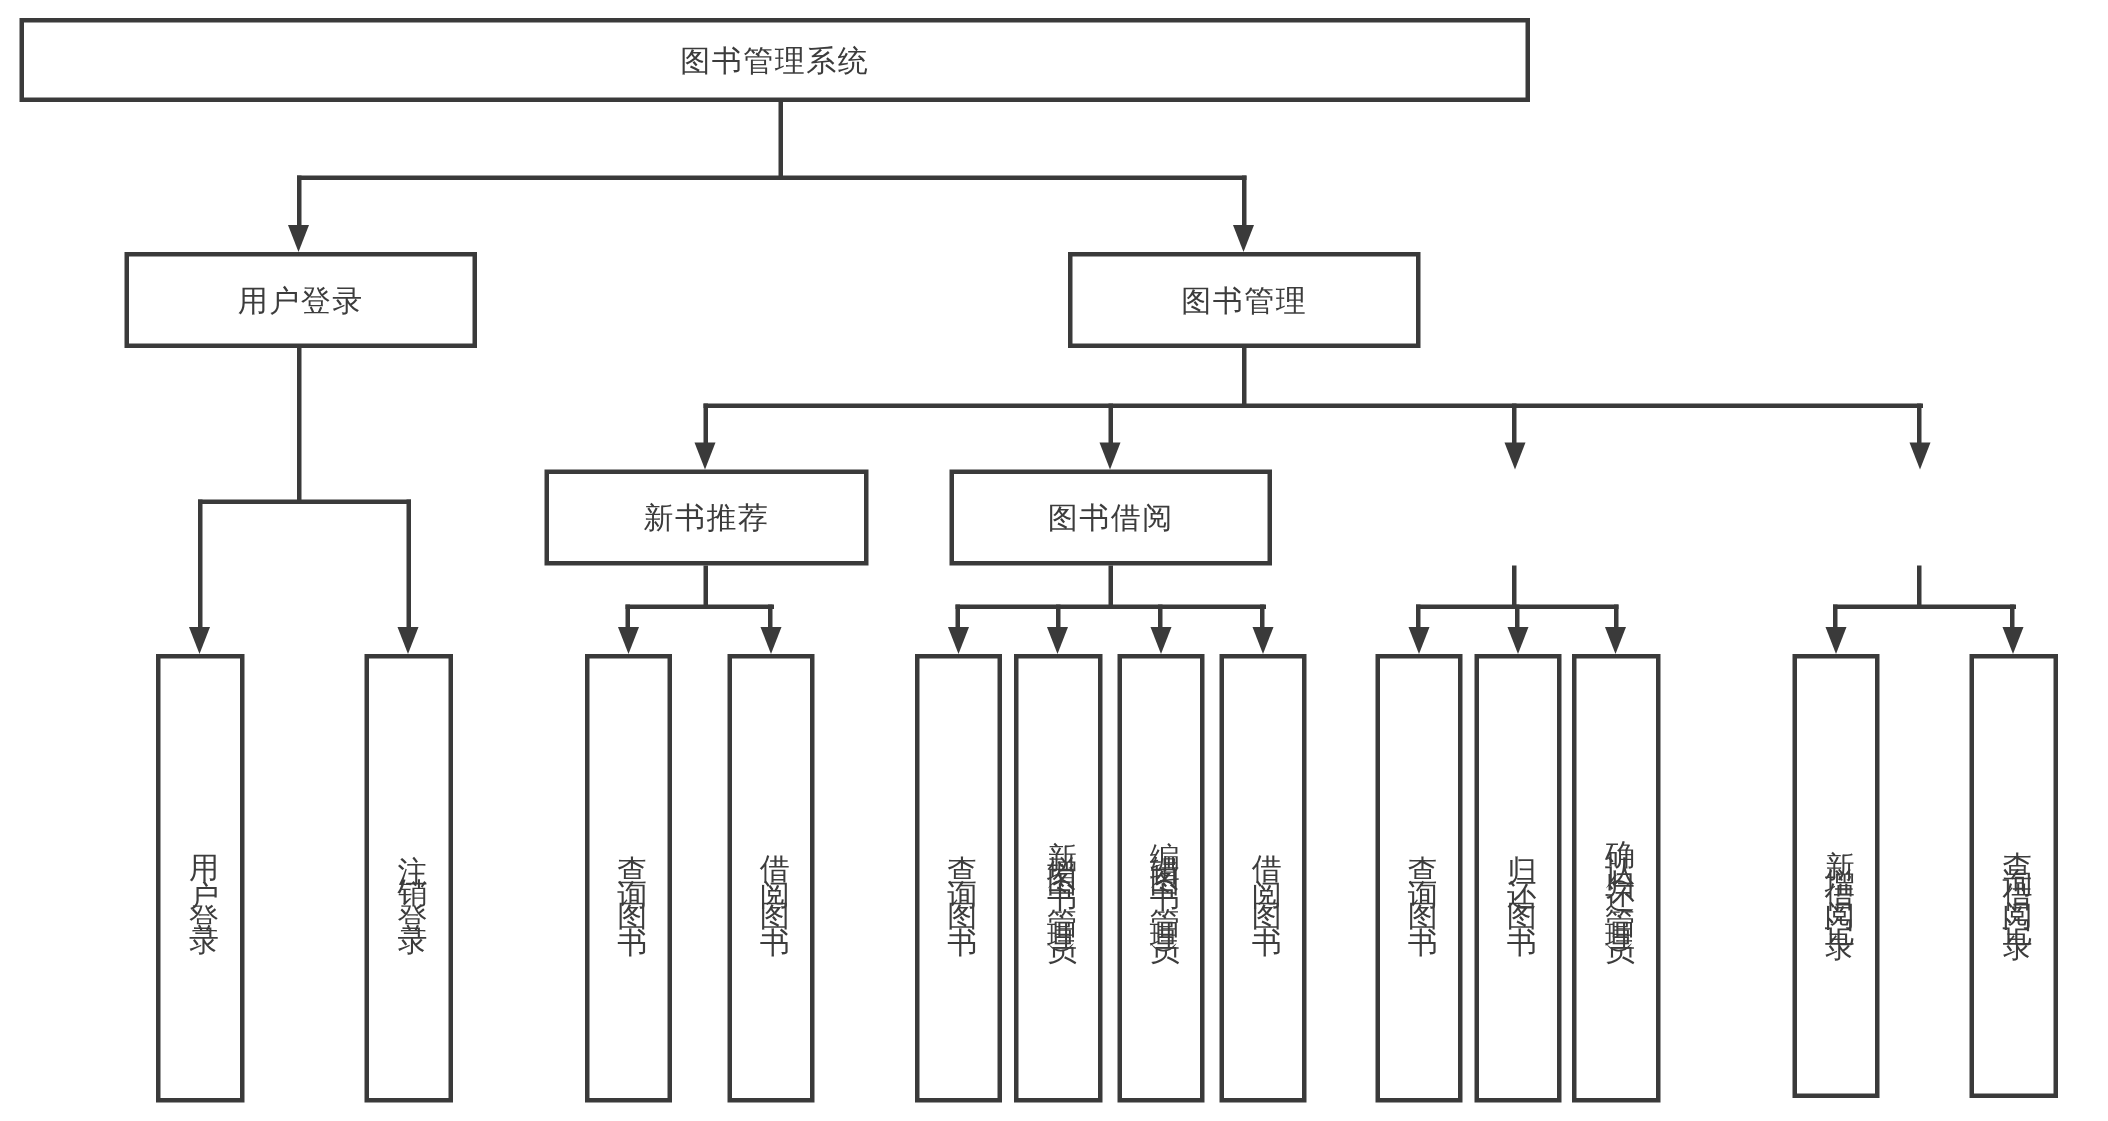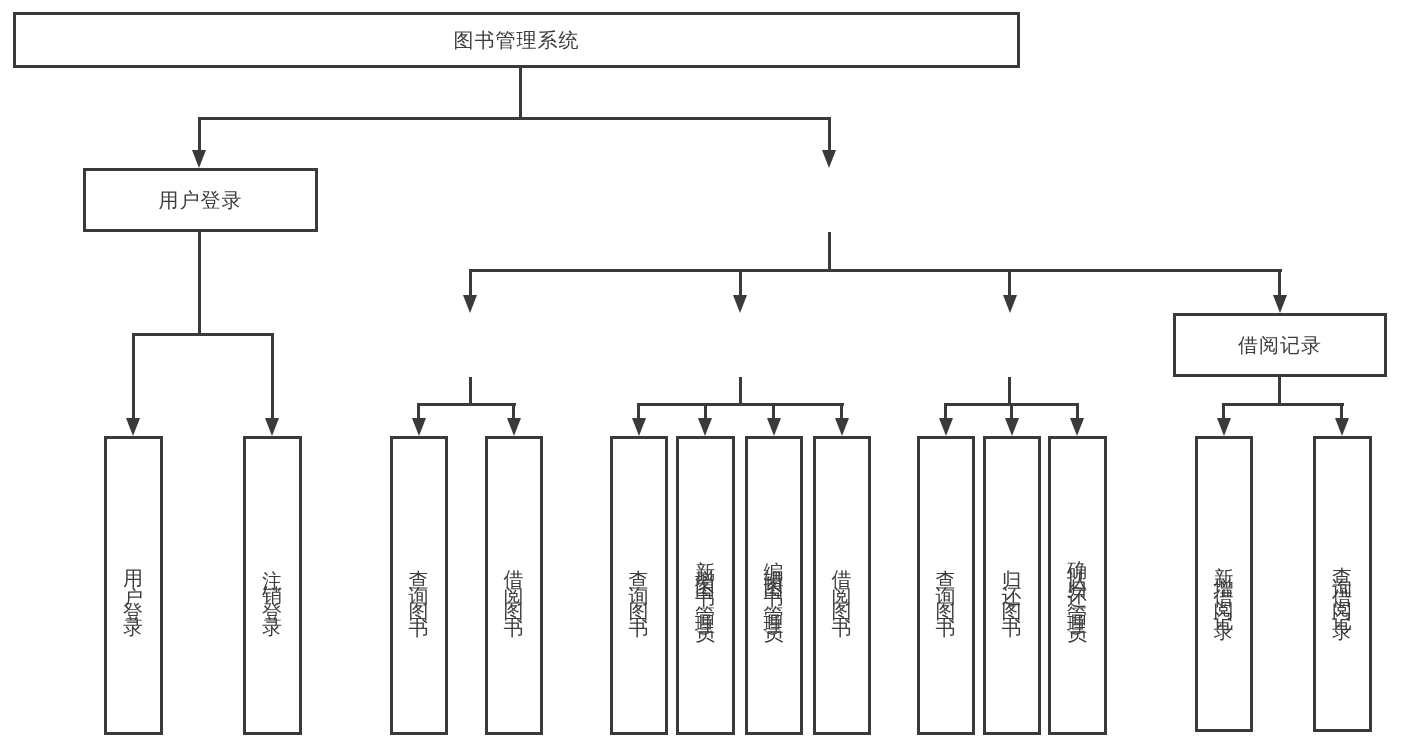--- a/index.html
+++ b/index.html
@@ -1,19 +1,19 @@
 <!DOCTYPE html>
 <html style="--line: #3a3a3a; --text: #3c3c3c; --bg: #ffffff; --wm: #b5b5b5;"><head>
 <meta charset="utf-8">
 <style>
   :root { --line:#3a3a3a; --text:#3c3c3c; --bg:#ffffff; --wm:#b5b5b5; }
   html,body { margin:0; padding:0; background:var(--bg); }
   .stage {
     position:relative; width:1405px; height:747px; background:var(--bg);
-    font-family:Liberation Serif, serif; color:var(--text);
+    font-family:Liberation Mono, monospace; color:var(--text);
     overflow:hidden;
   }
   .box {
     position:absolute; box-sizing:border-box; background:#fff;
     border:3px solid var(--line);
     display:flex; align-items:center; justify-content:center;
     font-size:20px; letter-spacing:1px;
   }
   .vbox {
     position:absolute; box-sizing:border-box; background:#fff;
@@ -43,23 +43,29 @@
 
 <div class="stage">
 
   <div class="box" style="left:13px;top:12px;width:1007px;height:56px">
     <span>图书管理系统</span>
   </div>
 
   <div class="box" style="left:83px;top:168px;width:235px;height:64px">
     <span>用户登录</span>
   </div>
+  <div class="box" style="left:712px;top:168px;width:235px;height:64px">
+    <span>图书管理</span>
+  </div>
 
-  <div class="box" style="left:1173px;top:313px;width:214px;height:64px">
-    <span>借阅记录</span>
+  <div class="box" style="left:363px;top:313px;width:216px;height:64px">
+    <span>新书推荐</span>
+  </div>
+  <div class="box" style="left:633px;top:313px;width:215px;height:64px">
+    <span>图书借阅</span>
   </div>
 
   <div class="vbox" style="left:104px;top:436px;width:59px;height:299px">
     <span class="vlbl">用户登录</span>
   </div>
   <div class="vbox" style="left:243px;top:436px;width:59px;height:299px">
     <span class="vlbl">注销登录</span>
   </div>
 
   <div class="vbox" style="left:390px;top:436px;width:58px;height:299px">

